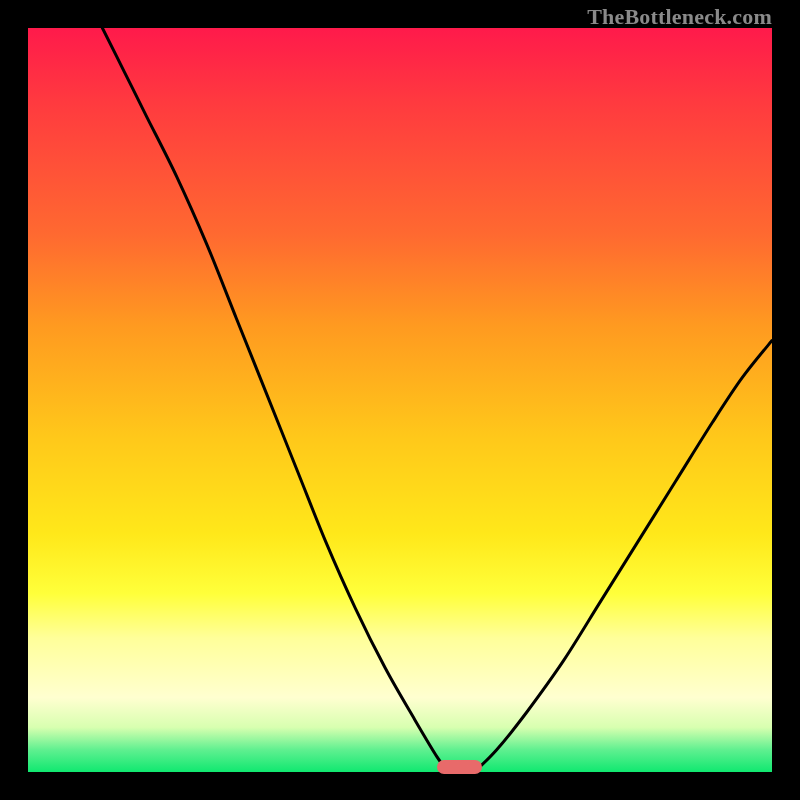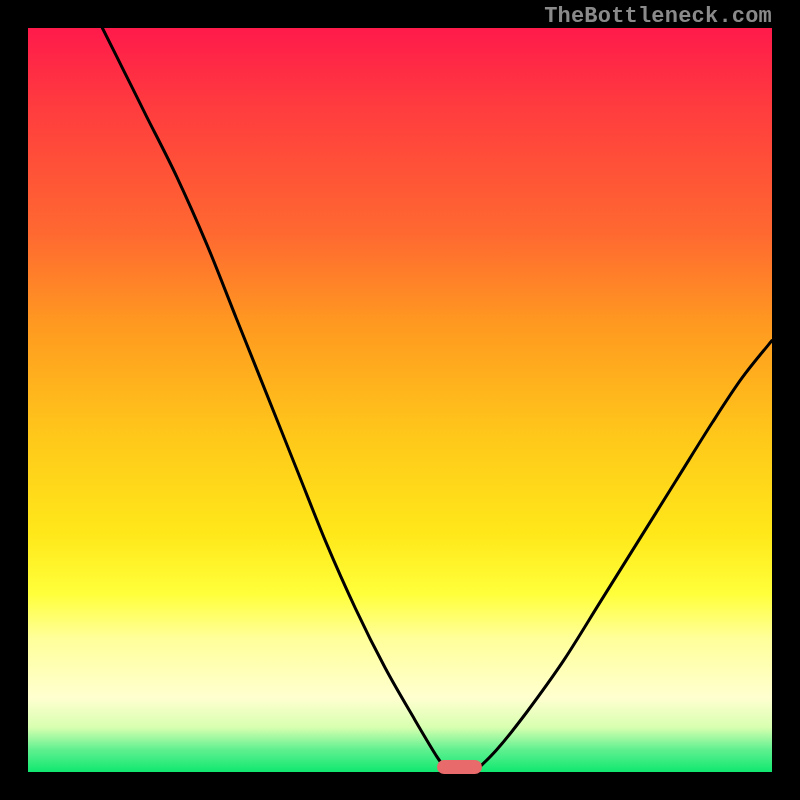--- a/index.html
+++ b/index.html
@@ -50,21 +50,21 @@
   }
   .pill {
     position: absolute;
     background: #e86a6a;
     border-radius: 999px;
   }
   .watermark {
     position: absolute;
     top: 4px;
     right: 28px;
-    font-family: Liberation Mono, monospace;
+    font-family: Liberation Serif, serif;
     font-size: 22px;
     font-weight: 600;
     color: #8a8a8a;
     letter-spacing: 0.2px;
   }
 </style>
 </head>
 <body>
 
 <div class="watermark">TheBottleneck.com</div>

